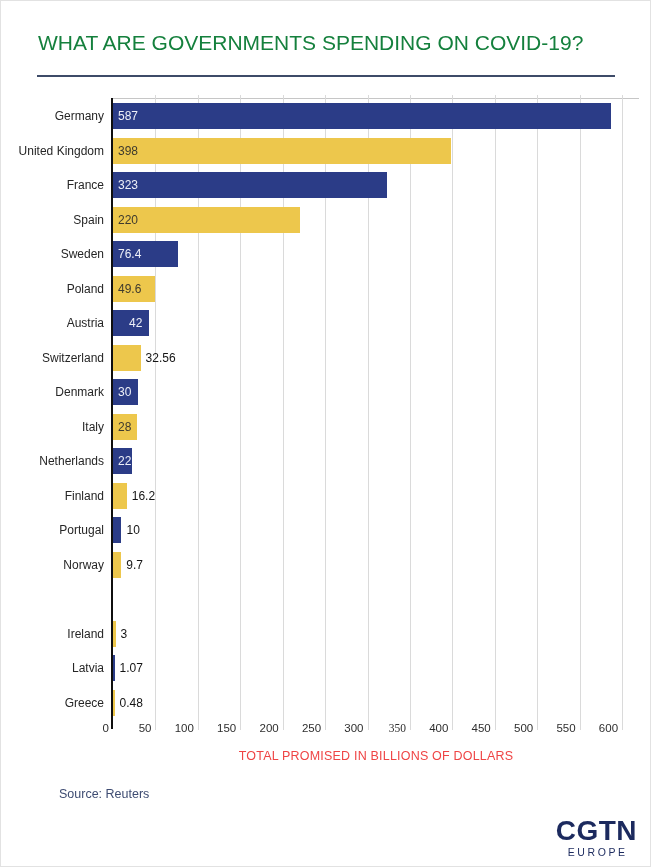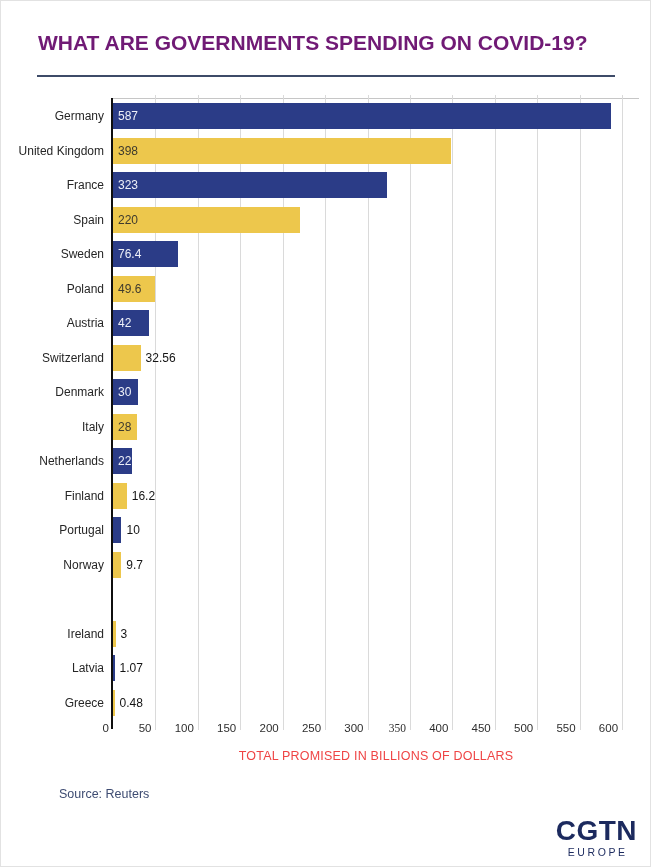--- a/index.html
+++ b/index.html
@@ -7,21 +7,21 @@
     position:relative;
     width:651px;height:867px;
     background:#ffffff;
     border:1px solid #e2e2e2;
     box-sizing:border-box;
     font-family:"Liberation Sans", sans-serif;
     overflow:hidden;
   }
   .title{
     position:absolute;left:37px;top:30px;margin:0;
-    font-size:21px;font-weight:bold;color:#701a75;
+    font-size:21px;font-weight:normal;color:#15803d;
     letter-spacing:0px;white-space:nowrap;
   }
   .divider{
     position:absolute;left:36px;top:74px;width:578px;height:2px;
     background:var(--underline);
   }
   .plot{
     position:absolute;left:112px;top:97px;width:526px;height:621px;
     border-top:1px solid #c6c6c6;
   }
@@ -116,21 +116,21 @@
         <span class="value-label in-blue" style="left: 5px;">76.4</span>
       </div>
       <div class="row" style="top: 172.5px;">
         <span class="country-label">Poland</span>
         <div class="bar yellow" style="width: 8%;"></div>
         <span class="value-label in-yellow" style="left: 5px;">49.6</span>
       </div>
       <div class="row" style="top: 207px;">
         <span class="country-label">Austria</span>
         <div class="bar blue" style="width: 6.77419%;"></div>
-        <span class="value-label in-blue" style="left: 5px;">42</span>
+        <span class="value-label in-blue" style="left: 16px;">42</span>
       </div>
       <div class="row" style="top: 241.5px;">
         <span class="country-label">Switzerland</span>
         <div class="bar yellow" style="width: 5.25161%;"></div>
         <span class="value-label outside" style="left: calc(5.25161% + 5px);">32.56</span>
       </div>
       <div class="row" style="top: 276px;">
         <span class="country-label">Denmark</span>
         <div class="bar blue" style="width: 4.83871%;"></div>
         <span class="value-label in-blue" style="left: 5px;">30</span>

